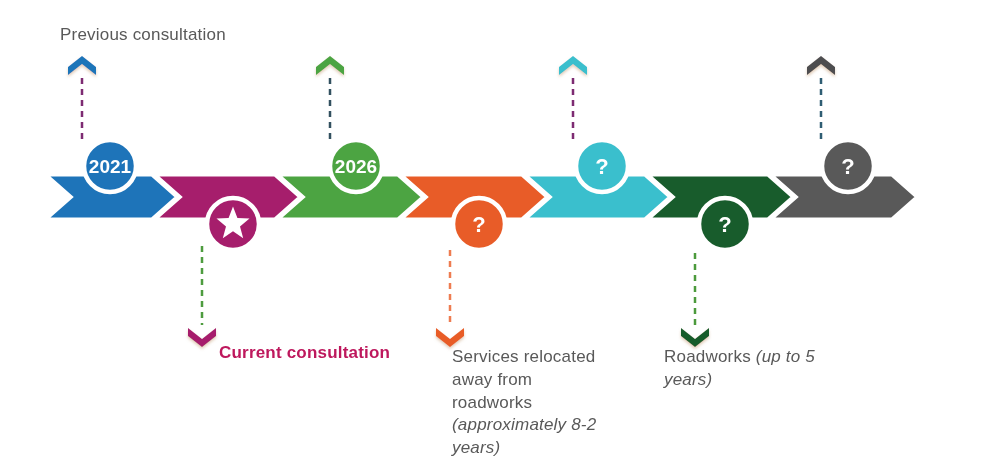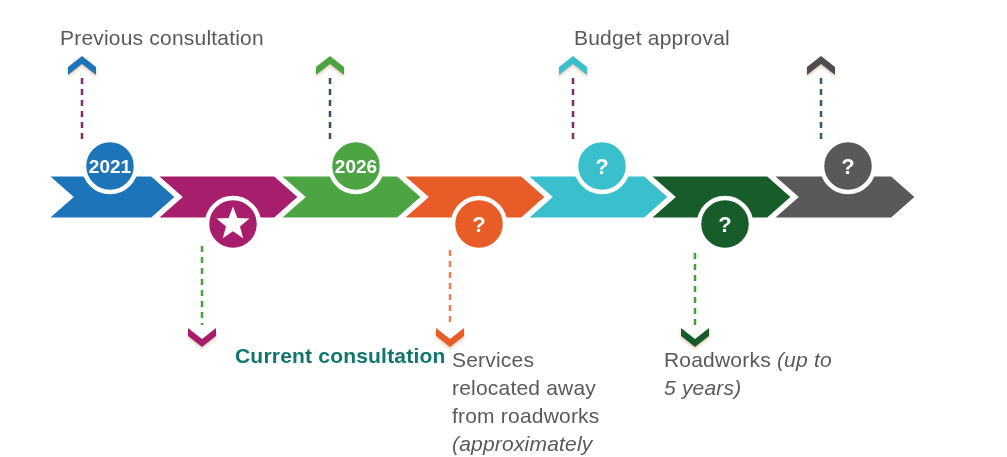--- a/index.html
+++ b/index.html
@@ -6,29 +6,29 @@
   .canvas{
     position:relative;
     width:1007px;height:457px;
     background:#ffffff;
     font-family:"Liberation Sans", sans-serif;
     overflow:hidden;
   }
   .timeline-svg{position:absolute;left:0;top:0;}
   .label{
     position:absolute;
-    font-size:21px;
+    font-size:17px;
     line-height:1.34;
     color:#595959;
     letter-spacing:.2px;
     white-space:nowrap;
   }
   .label.top{top:24px;}
   .label.wrap{white-space:normal;}
-  .label.bold{font-weight:bold;color:#0f766e;margin-left:16px;}
+  .label.bold{font-weight:bold;color:#be185d;}
   .it{font-style:italic;}
 </style>
 </head>
 <body>
 
 <div class="canvas">
 
   <svg class="timeline-svg" width="1007" height="457" viewBox="0 0 1007 457">
     <defs>
       <filter id="arrowShadow" x="-60%" y="-60%" width="220%" height="260%">
@@ -88,21 +88,20 @@
       <text x="602" y="174" font-size="22">?</text>
       <text x="725" y="232" font-size="22">?</text>
       <text x="848" y="174" font-size="22">?</text>
       <path d="M233,206.5 L237.4,217.9 L249.5,218.6 L240,226.4 L243.2,238.2 L233,231.2 L222.8,238.2 L226,226.4 L216.5,218.6 L228.6,217.9 Z" fill="#ffffff"></path>
     </g>
   </svg>
 
   <div class="label top" style="left:60px">Previous consultation</div>
 
 
-  <div class="label top" style="left:574px">Budget approval</div>
 
 
   <div class="label bold" style="left:219px;top:342px">Current consultation</div>
 
   <div class="label wrap" style="left:452px;top:346px;width:160px"><span>Services relocated away from roadworks </span><span class="it">(approximately 8-2 years)</span></div>
 
   <div class="label wrap" style="left:664px;top:346px;width:178px"><span>Roadworks </span><span class="it">(up to 5 years)</span></div>
 
 </div>
 

